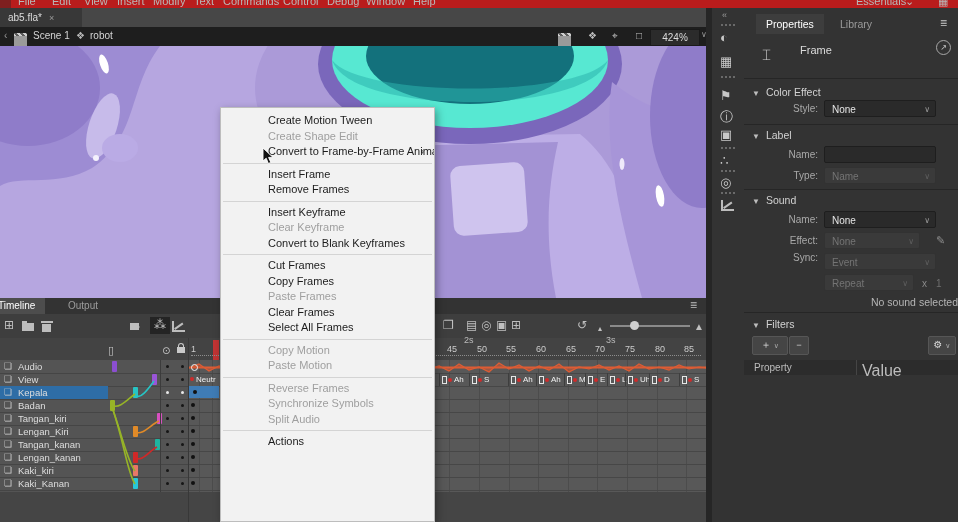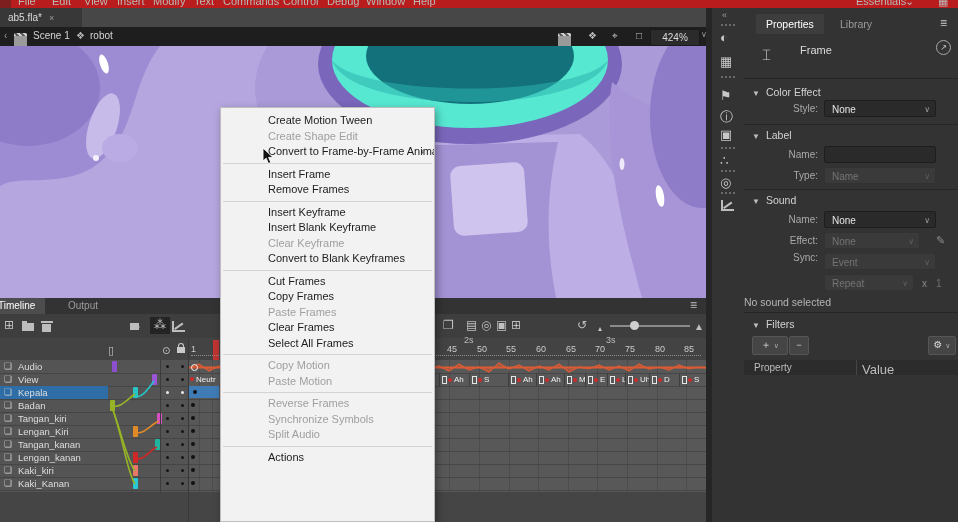--- a/index.html
+++ b/index.html
@@ -441,44 +441,43 @@
     <span class="flabel" style="left:8px;top:206px">Name:</span>
     <div class="dd" style="top:203px"><span>None</span><span class="chv">∨</span></div>
     <span class="flabel" style="left:8px;top:227px">Effect:</span>
     <div class="dd dis" style="top:224px;width:96px"><span>None</span><span class="chv">∨</span></div>
     <span class="abs" style="left:192px;top:226px;color:#8a8a8a;font-size:11px">✎</span>
     <span class="flabel" style="left:8px;top:244px">Sync:</span>
     <div class="dd dis" style="top:245px"><span>Event</span><span class="chv">∨</span></div>
     <div class="dd dis" style="top:266px;width:90px"><span>Repeat</span><span class="chv">∨</span></div>
     <span class="abs" style="left:178px;top:270px;color:#8a8a8a;font-size:10px">x</span>
     <span class="abs" style="left:192px;top:270px;color:#6f6f6f;font-size:10px">1</span>
-    <div class="abs" style="left:0;top:288px;width:214px;text-align:left;color:#b5b5b5;font-size:10.5px">No sound selected</div>
+    <div class="abs" style="left:0;top:288px;width:214px;text-align:right;color:#b5b5b5;font-size:10.5px">No sound selected</div>
 
     <div class="divider" style="top:304px"></div>
     <div class="sec-h" style="top:310px"><span class="tri">▼</span><span>Filters</span></div>
     <div class="fbtn" style="left:8px;top:328px;width:34px">＋ <span style="font-size:7px;color:#aaa">∨</span></div>
     <div class="fbtn" style="left:45px;top:328px;width:18px">－</div>
     <div class="fbtn" style="left:184px;top:328px;width:26px">⚙ <span style="font-size:7px;color:#aaa">∨</span></div>
     <div class="abs" style="left:0;top:352px;width:214px;height:15px;background:#2c2c2c">
       <span class="abs" style="left:10px;top:2px;font-size:10px;color:#bdbdbd">Property</span>
-      <span class="abs" style="left:118px;top:2px;font-size:13px;color:#bdbdbd">Value</span>
+      <span class="abs" style="left:118px;top:2px;font-size:16px;color:#bdbdbd">Value</span>
       <span class="abs" style="left:112px;top:0;width:1px;height:15px;background:#454545"></span>
     </div>
   </div>
 
   <div id="ctxmenu" class="abs">
     <div class="mi">Create Motion Tween</div>
     <div class="mi dis">Create Shape Edit</div>
     <div class="mi"><span>Convert to Frame-by-Frame Animation</span><span class="sub">›</span></div>
     <div class="msep"></div>
     <div class="mi">Insert Frame</div>
     <div class="mi">Remove Frames</div>
     <div class="msep"></div>
     <div class="mi">Insert Keyframe</div>
-    <div class="mi">Insert Blank Keyframe</div>
     <div class="mi dis">Clear Keyframe</div>
     <div class="mi">Convert to Blank Keyframes</div>
     <div class="msep"></div>
     <div class="mi">Cut Frames</div>
     <div class="mi">Copy Frames</div>
     <div class="mi dis">Paste Frames</div>
     <div class="mi">Clear Frames</div>
     <div class="mi">Select All Frames</div>
     <div class="msep"></div>
     <div class="mi dis">Copy Motion</div>

